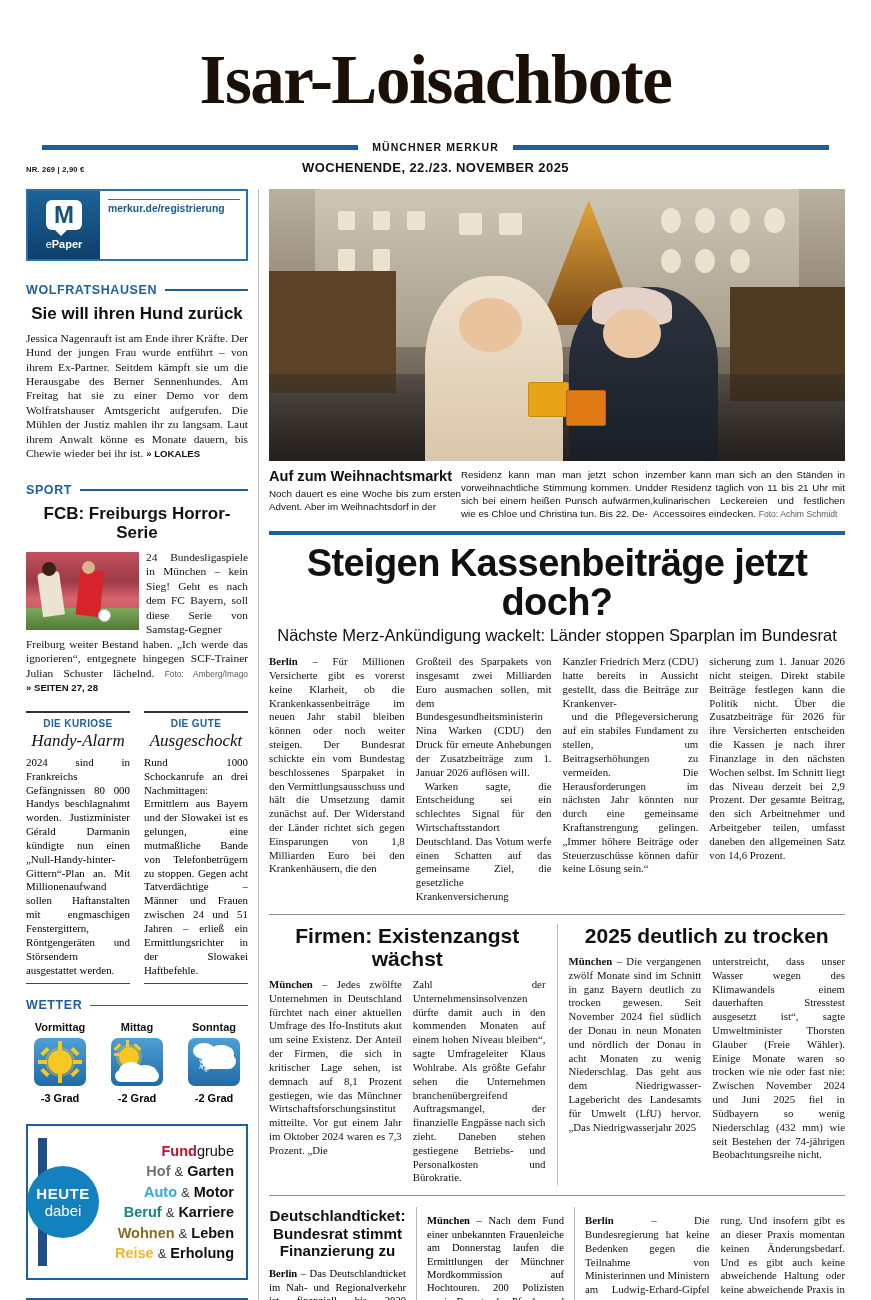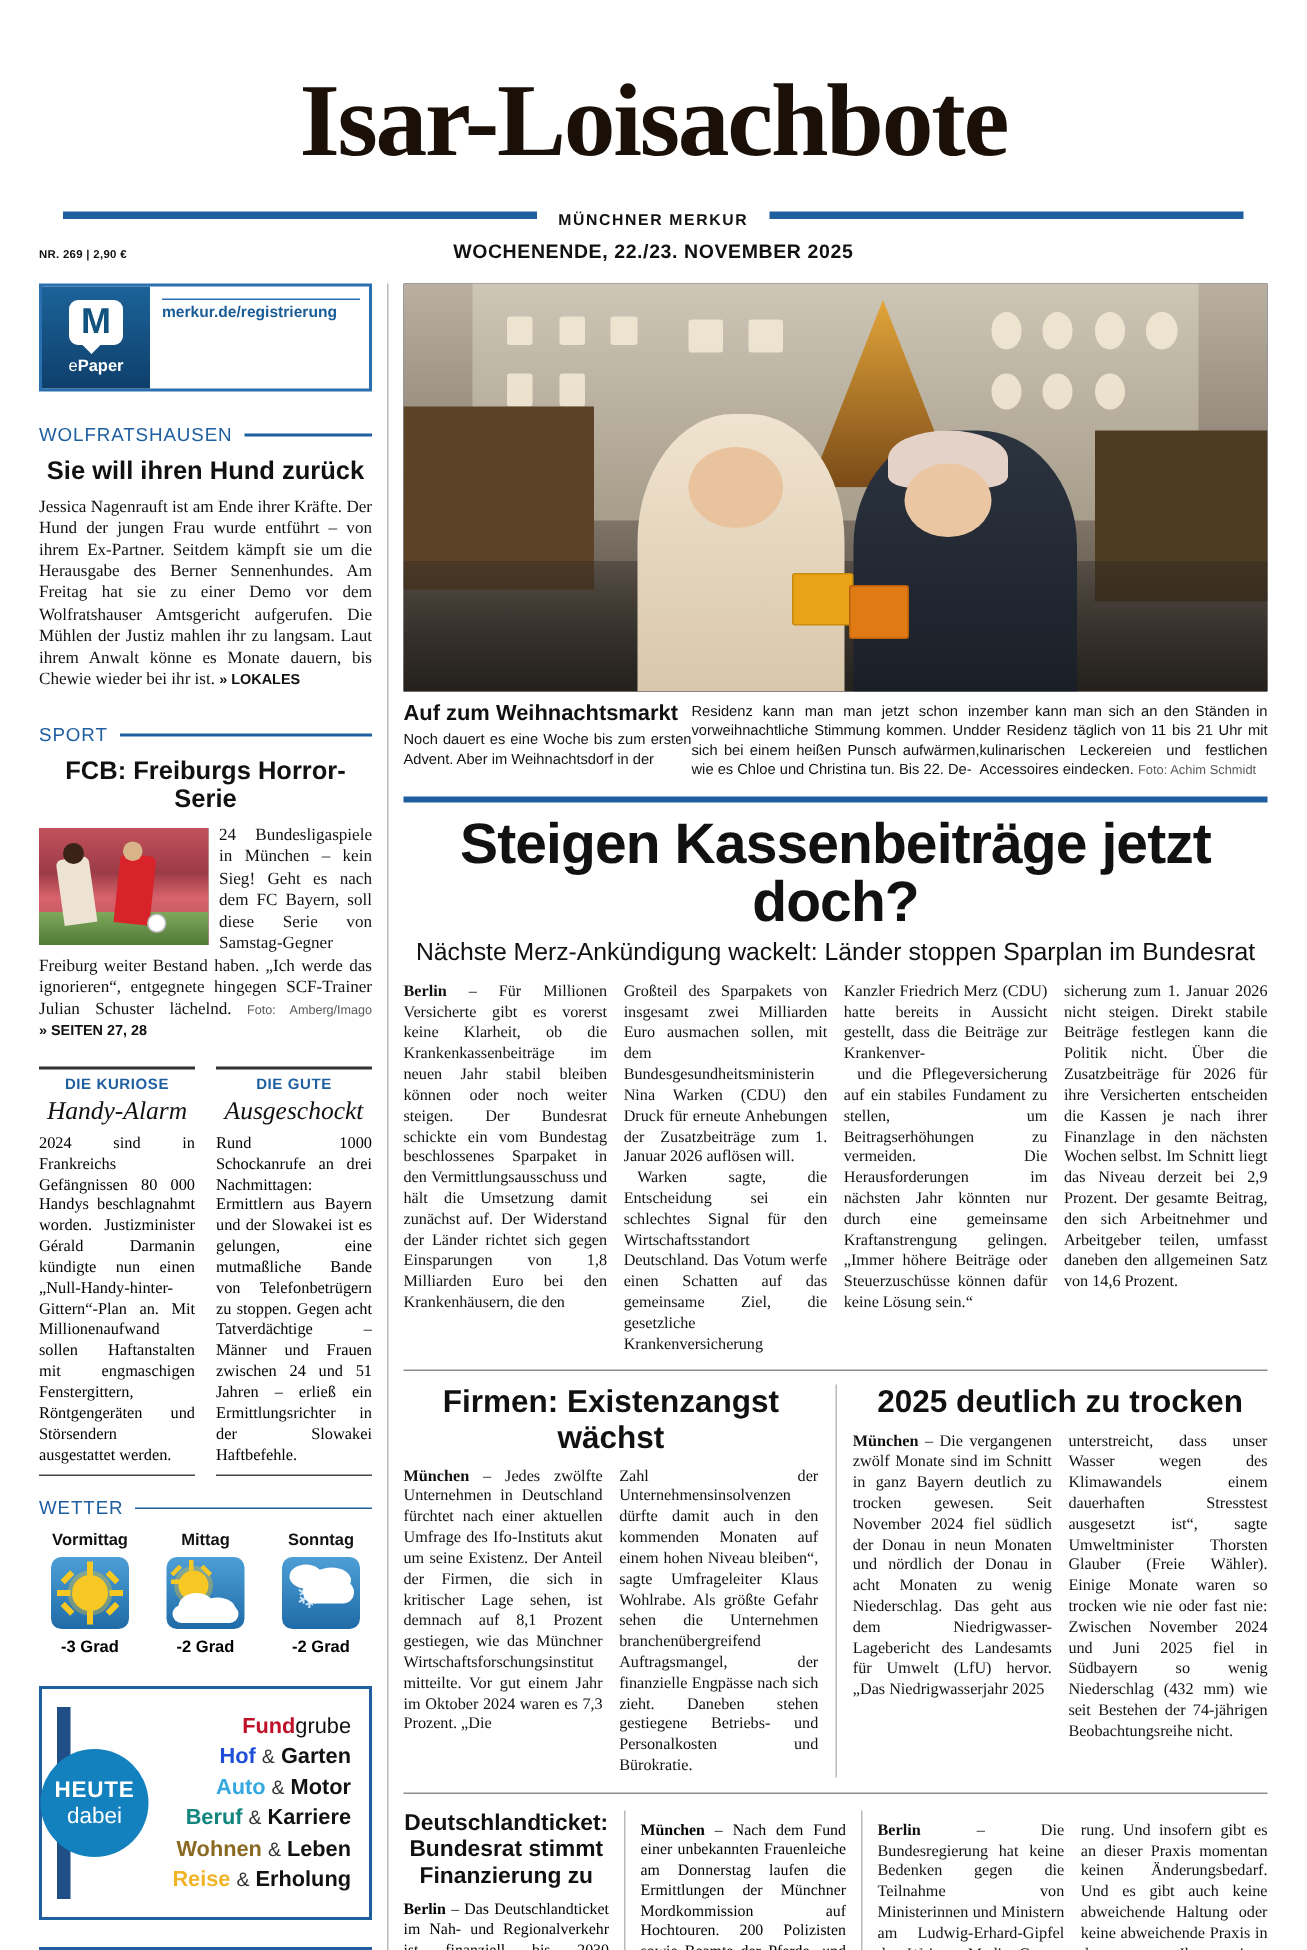--- a/index.html
+++ b/index.html
@@ -16,21 +16,21 @@
   .masthead { text-align: center; padding-top: 46px; }
   .masthead-title {
     font-family: "Liberation Serif", serif;
     font-weight: 700;
     font-size: 69px;
     letter-spacing: -1.5px;
     color: #1a1008;
     line-height: 1;
   }
   .subhead-row {
-    display: flex; align-items: flex-start; justify-content: center;
+    display: flex; align-items: center; justify-content: center;
     gap: 14px; margin-top: 26px; padding: 0 42px;
   }
   .rule-blue { flex: 1; height: 5px; background: #1f5fa0; }
   .subhead-center { text-align:center; flex: 0 0 auto; }
   .munchner {
     font-family: "Liberation Sans", sans-serif;
     font-weight: 700; font-size: 10.5px; letter-spacing: 1.1px;
     color: #111; white-space: nowrap;
   }
   .dateline-wrap {
@@ -92,21 +92,21 @@
     line-height:1.32; color:#111;
   }
   .epaper-url {
     font-family:"Liberation Sans",sans-serif; font-weight:700; font-size:10.4px;
     color:#1a5c96; border-top:1px solid #2a6fb0; padding-top:3px; margin-top:3px;
   }
 
   
   .kicker-row { display:flex; align-items:center; gap:8px; margin-top: 22px; }
   .kicker {
-    font-family:"Liberation Sans",sans-serif; font-weight:400; font-size:12.5px;
+    font-family:"Liberation Sans",sans-serif; font-weight:700; font-size:12.5px;
     letter-spacing:.6px; color:#1f5fa0; white-space:nowrap;
   }
   .kicker-line { flex:1; height:1.5px; background:#1f5fa0; }
   .teaser-hl {
     font-family:"Liberation Sans",sans-serif; font-weight:700; font-size:17px;
     text-align:center; margin-top: 7px; color:#111; line-height:1.15;
   }
   .body-txt {
     font-family:"Liberation Serif", serif; font-size:11.4px; line-height:1.27;
     text-align: justify; margin-top:7px; color:#111;
@@ -398,21 +398,21 @@
 
       <div class="heute-box">
         <div class="heute-inner">
           <div class="heute-bar"></div>
           <div class="heute-circle">
             <b>HEUTE</b>
             <span>dabei</span>
           </div>
           <div class="heute-list">
             <div><span class="accent" style="color:#c0112b">Fund</span><span style="font-weight:400">grube</span></div>
-            <div><span class="accent" style="color:#1d4ed8">Hof</span> <span class="amp">&amp;</span> <span>Garten</span></div>
+            <div><span class="accent" style="color:#737373">Hof</span> <span class="amp">&amp;</span> <span>Garten</span></div>
             <div><span class="accent" style="color:#35a8e0">Auto</span> <span class="amp">&amp;</span> <span>Motor</span></div>
             <div><span class="accent" style="color:#12857f">Beruf</span> <span class="amp">&amp;</span> <span>Karriere</span></div>
             <div><span class="accent" style="color:#8a6a23">Wohnen</span> <span class="amp">&amp;</span> <span>Leben</span></div>
             <div><span class="accent" style="color:#f0b429">Reise</span> <span class="amp">&amp;</span> <span>Erholung</span></div>
           </div>
         </div>
       </div>
 
       <div class="ks-wrap">
         <div class="ks-rule"></div>

